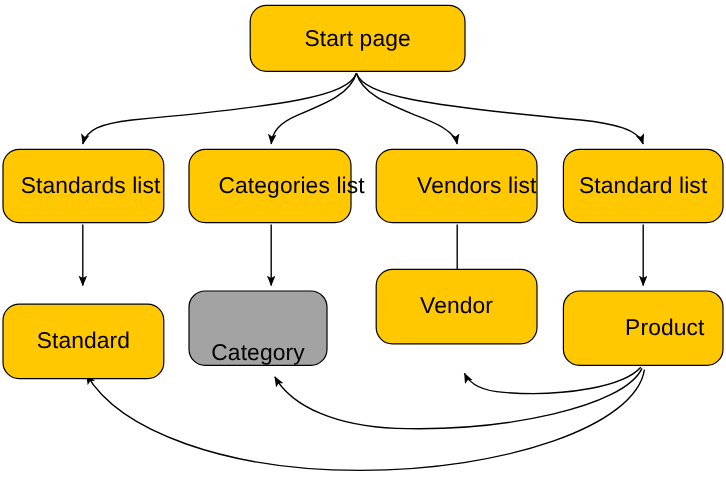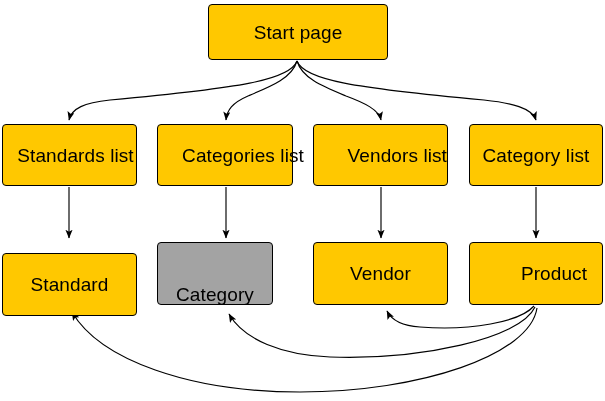--- a/index.html
+++ b/index.html
@@ -20,21 +20,21 @@
     left: 0;
     top: 0;
     width: 605px;
     height: 401px;
   }
   .node {
     position: absolute;
     box-sizing: border-box;
     background: #ffc800;
     border: 1.6px solid #000000;
-    border-radius: 4px;
+    border-radius: 14px;
     display: flex;
     align-items: center;
     justify-content: center;
     color: #000000;
     font-size: 19px;
     font-family: "Liberation Sans", sans-serif;
     font-weight: normal;
     letter-spacing: 0.1px;
     line-height: 1;
     white-space: nowrap;
@@ -77,29 +77,29 @@
       <div class="node" style="left: 2px; top: 124px; width: 135px; height: 62px; background: rgb(255, 200, 0); border-color: rgb(0, 0, 0); padding-left: 12px;">
         <span class="node-label">Standards list</span>
       </div>
       <div class="node" style="left: 157px; top: 124px; width: 136px; height: 62px; background: rgb(255, 200, 0); border-color: rgb(0, 0, 0); padding-left: 36px;">
         <span class="node-label">Categories list</span>
       </div>
       <div class="node" style="left: 313px; top: 124px; width: 135px; height: 62px; background: rgb(255, 200, 0); border-color: rgb(0, 0, 0); justify-content: flex-end;">
         <span class="node-label">Vendors list</span>
       </div>
       <div class="node" style="left: 469px; top: 124px; width: 134px; height: 62px; background: rgb(255, 200, 0); border-color: rgb(0, 0, 0);">
-        <span class="node-label">Category list</span>
+        <span class="node-label">Standard list</span>
       </div>
       <div class="node" style="left: 2px; top: 253px; width: 135px; height: 63px; background: rgb(255, 200, 0); border-color: rgb(0, 0, 0);">
         <span class="node-label">Standard</span>
       </div>
       <div class="node" style="left: 157px; top: 242px; width: 116px; height: 63px; background: #a3a3a3; border-color: rgb(0, 0, 0); align-items: flex-end;">
         <span class="node-label">Category</span>
       </div>
-      <div class="node" style="left: 313px; top: 242px; width: 135px; height: 63px; background: rgb(255, 200, 0); border-color: rgb(0, 0, 0);">
+      <div class="node" style="left: 313px; top: 224px; width: 135px; height: 63px; background: rgb(255, 200, 0); border-color: rgb(0, 0, 0);">
         <span class="node-label">Vendor</span>
       </div>
       <div class="node" style="left: 469px; top: 242px; width: 134px; height: 63px; background: rgb(255, 200, 0); border-color: rgb(0, 0, 0); padding-left: 36px;">
         <span class="node-label">Product</span>
       </div>
     </div>
 
 </div>
 
 </body></html>

